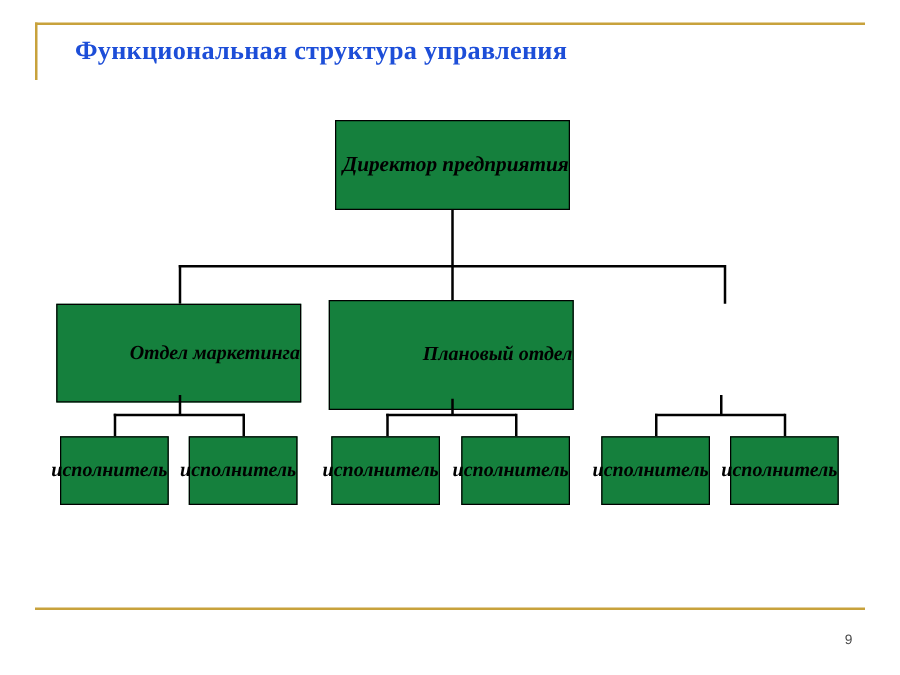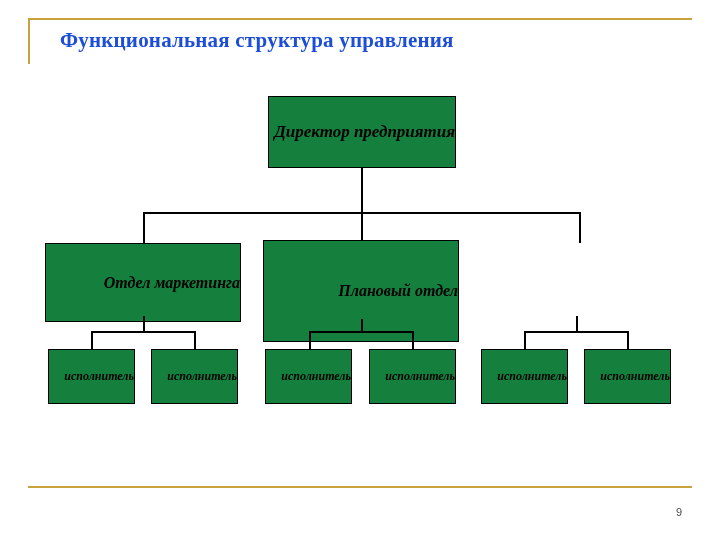--- a/index.html
+++ b/index.html
@@ -89,21 +89,21 @@
     font-size: 17px;
     font-style: italic;
     font-weight: bold;
   }
   .node.level-2 {
     font-size: 16px;
     font-style: italic;
     font-weight: bold;
   }
   .node.level-3 {
-    font-size: 12px;
+    font-size: 16px;
     font-style: italic;
     font-weight: bold;
   }
 
   .line {
     position: absolute;
     background: #000000;
   }
   .line.v { width: 1.5px; }
   .line.h { height: 1.5px; }
@@ -127,21 +127,21 @@
 
   <div class="line h" style="left:143px; top:212px; width:437px;"></div>
 
   <div class="line v" style="left:143px; top:212px; height:31px;"></div>
   <div class="line v" style="left:361px; top:212px; height:31px;"></div>
   <div class="line v" style="left:579px; top:212px; height:31px;"></div>
 
   <div class="node level-2" style="left:45px; top:243px; width:196px; height:79px;">
     <span>Отдел маркетинга</span>
   </div>
-  <div class="node level-2" style="left:263px; top:240px; width:196px; height:102px;">
+  <div class="node level-2" style="left:263px; top:240px; width:196px; height:88px;">
     <span>Плановый отдел</span>
   </div>
 
   <div class="line v" style="left:143px; top:316px; height:16px;"></div>
   <div class="line h" style="left:91px; top:331px; width:104px;"></div>
   <div class="line v" style="left:91px; top:331px; height:18px;"></div>
   <div class="line v" style="left:194px; top:331px; height:18px;"></div>
 
   <div class="line v" style="left:361px; top:319px; height:13px;"></div>
   <div class="line h" style="left:309px; top:331px; width:104px;"></div>

